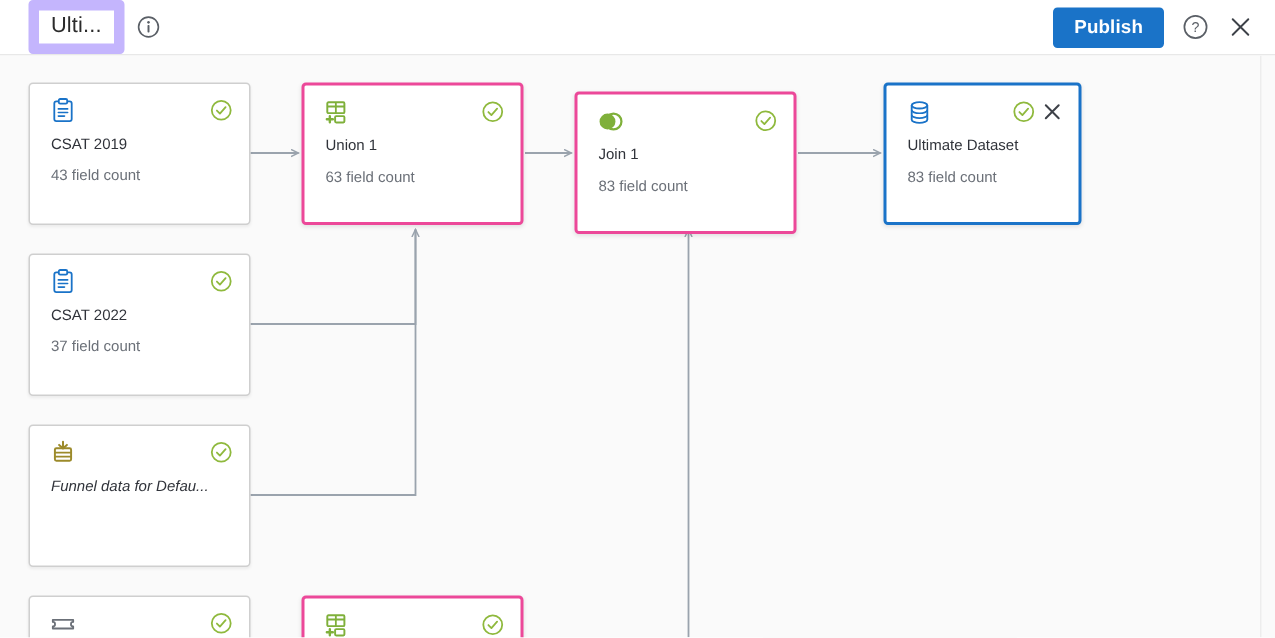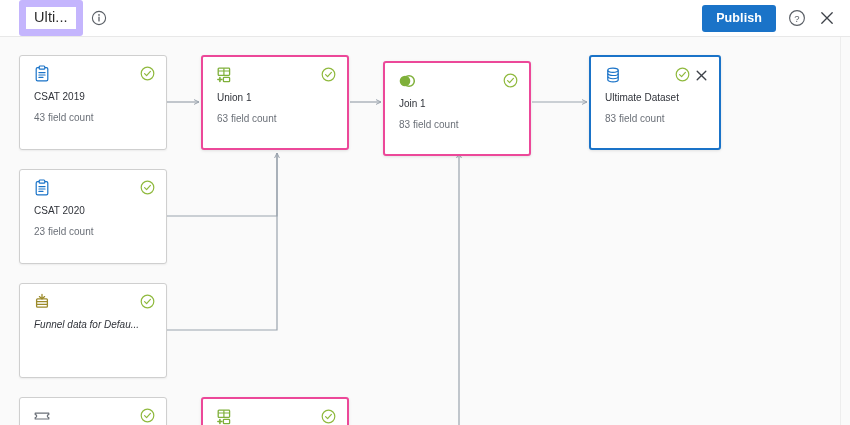--- a/index.html
+++ b/index.html
@@ -254,22 +254,22 @@
         </span>
         <span class="node-badges">
           <span class="check-icon">
             <svg width="15" height="15" viewBox="0 0 15 15">
               <circle cx="7.5" cy="7.5" r="6.3" fill="none" stroke="#8fb93d" stroke-width="1.2"></circle>
               <path d="M4.6,7.7 L6.6,9.7 L10.4,5.4" fill="none" stroke="#8fb93d" stroke-width="1.2" stroke-linecap="round" stroke-linejoin="round"></path>
             </svg>
           </span>
         </span>
       </div>
-      <p class="node-title">CSAT 2020</p>
-      <p class="node-sub">23 field count</p>
+      <p class="node-title">CSAT 2022</p>
+      <p class="node-sub">37 field count</p>
     </div>
 
     <div class="node" style="left:19px; top:246px;font-style:italic;">
       <div class="node-top">
         <span class="node-icon">
           <svg width="18" height="18" viewBox="0 0 18 18">
             <rect x="3.6" y="5.8" width="10.8" height="8.4" rx="1" fill="none" stroke="#9c8a2a" stroke-width="1.3"></rect>
             <path d="M3.6,8.7 H14.4 M3.6,11.4 H14.4" stroke="#9c8a2a" stroke-width="1.2"></path>
             <path d="M9,1.4 V5.4 M6.4,3.6 L9,5.9 L11.6,3.6" fill="none" stroke="#9c8a2a" stroke-width="1.3" stroke-linecap="round"></path>
           </svg>

